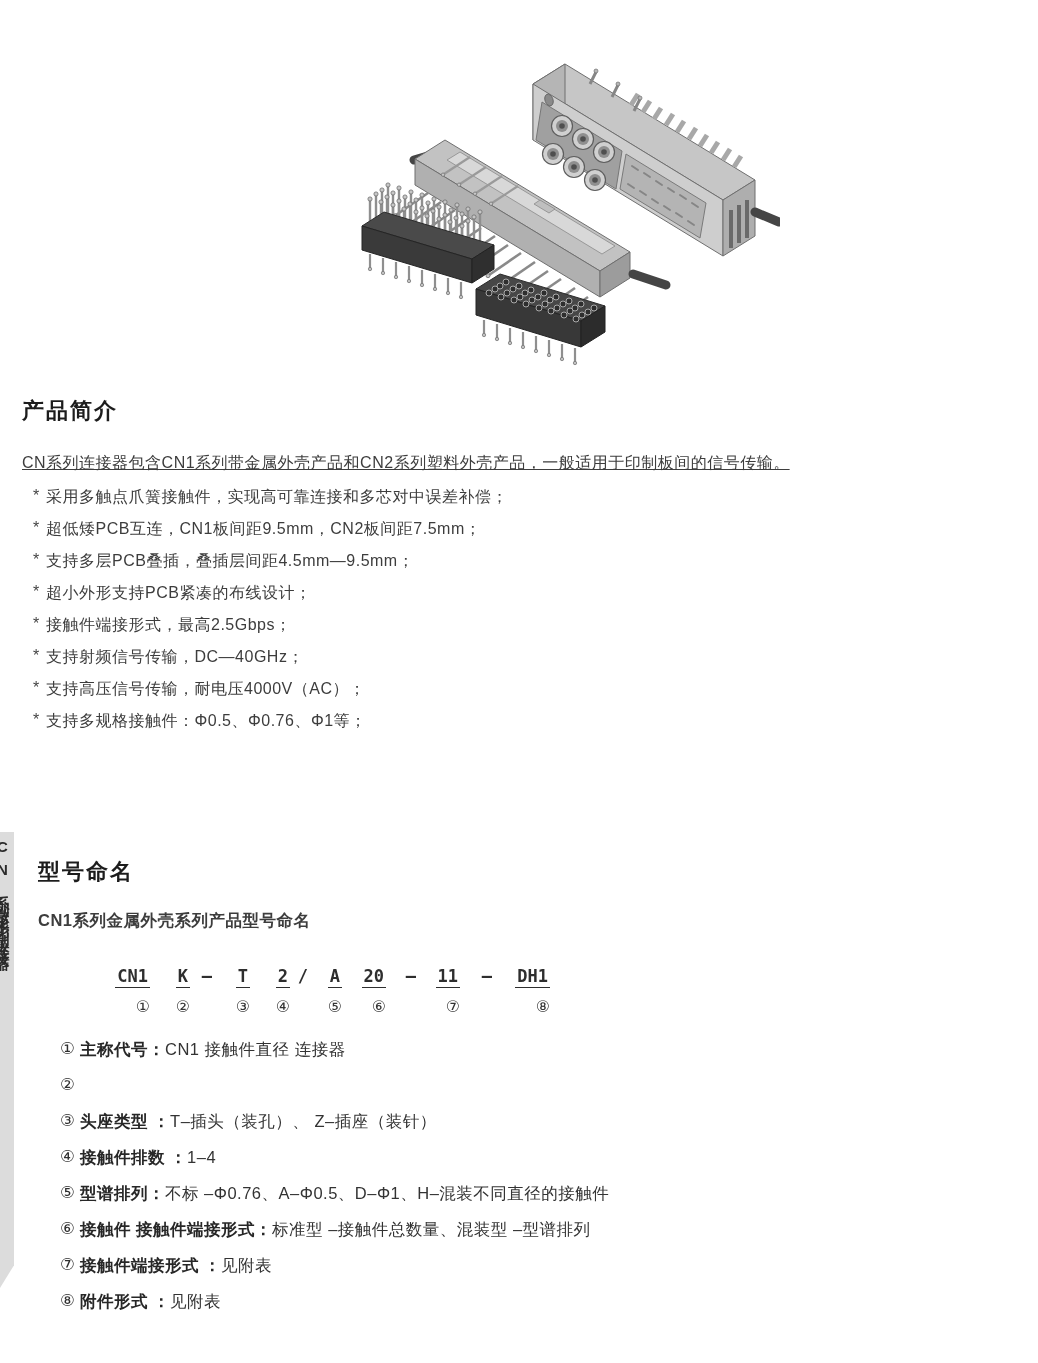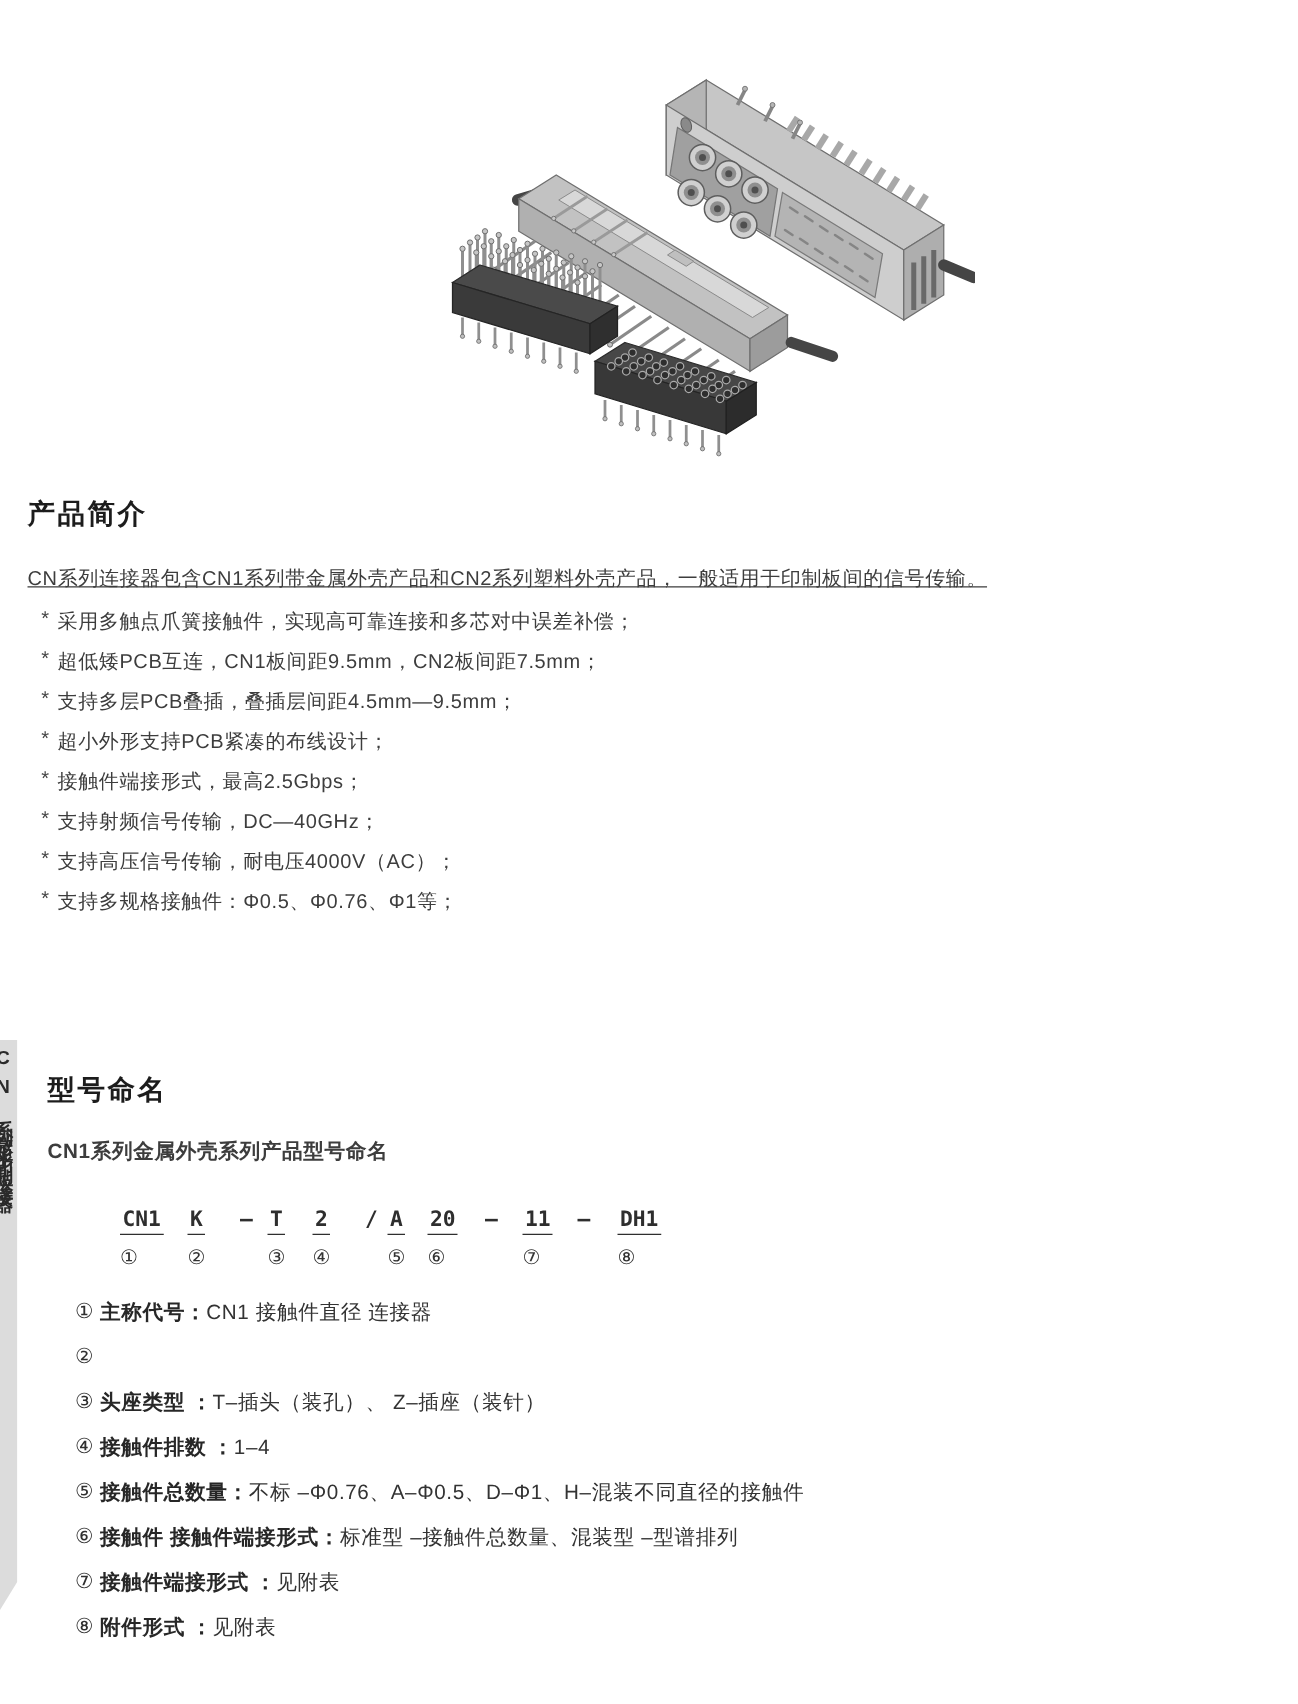--- a/index.html
+++ b/index.html
@@ -26,21 +26,21 @@
   
   .intro { position:absolute; left:22px; top:396px; right:24px; }
   .intro-par { margin-top:27px; font-size:16px; color:#3d3d3d; letter-spacing:0.5px;text-decoration:underline; }
   .bullets { margin-top:13px; }
   .bullet { display:flex; align-items:flex-start; height:32px; font-size:16px; color:#3d3d3d; letter-spacing:0.5px; }
   .bullet .mark { width:24px; padding-left:11px; color:#444; }
   
   .model { position:absolute; left:22px; top:857px; right:24px;margin-left:16px; }
   .model-sub { margin-top:23px; font-size:16.5px; color:#3d3d3d; letter-spacing:0.5px;font-weight:bold; }
   .code-row { display:flex; margin-top:33px; margin-left:58px; }
-  .code-col { display:flex; flex-direction:column; align-items:flex-start; }
+  .code-col { display:flex; flex-direction:column; align-items:flex-end; }
   .code-text {
     font-family:"DejaVu Sans Mono","Liberation Mono",monospace;
     font-size:17px; font-weight:600; color:#2e2e2e; line-height:22px; padding:0 2px;
   }
   .code-text.u { border-bottom:1.5px solid #2e2e2e; }
   .code-num { margin-top:9px; font-size:16px; color:#333; line-height:20px; }
   .legend { margin-top:22px; }
   .legend-row { display:flex; height:36px; align-items:flex-start; font-size:16.5px; }
   .legend-num { width:42px; padding-left:22px; color:#2f2f2f; }
   .legend-label { font-weight:bold; color:#272727; letter-spacing:0.5px; }
@@ -392,21 +392,21 @@
       <div class="legend-row">
           <span class="legend-num">③</span>
           <span><span class="legend-label">头座类型 ：</span><span class="legend-desc">T–插头（装孔）、 Z–插座（装针）</span></span>
         </div>
       <div class="legend-row">
           <span class="legend-num">④</span>
           <span><span class="legend-label">接触件排数 ：</span><span class="legend-desc">1–4</span></span>
         </div>
       <div class="legend-row">
           <span class="legend-num">⑤</span>
-          <span><span class="legend-label">接触件总数量：</span><span class="legend-desc">不标 –Φ0.76、A–Φ0.5、D–Φ1、H–混装不同直径的接触件</span></span>
+          <span><span class="legend-label">型谱排列：</span><span class="legend-desc">不标 –Φ0.76、A–Φ0.5、D–Φ1、H–混装不同直径的接触件</span></span>
         </div>
       <div class="legend-row">
           <span class="legend-num">⑥</span>
           <span><span class="legend-label">接触件 接触件端接形式：</span><span class="legend-desc">标准型 –接触件总数量、混装型 –型谱排列</span></span>
         </div>
       <div class="legend-row">
           <span class="legend-num">⑦</span>
           <span><span class="legend-label">接触件端接形式 ：</span><span class="legend-desc">见附表</span></span>
         </div>
       <div class="legend-row">

